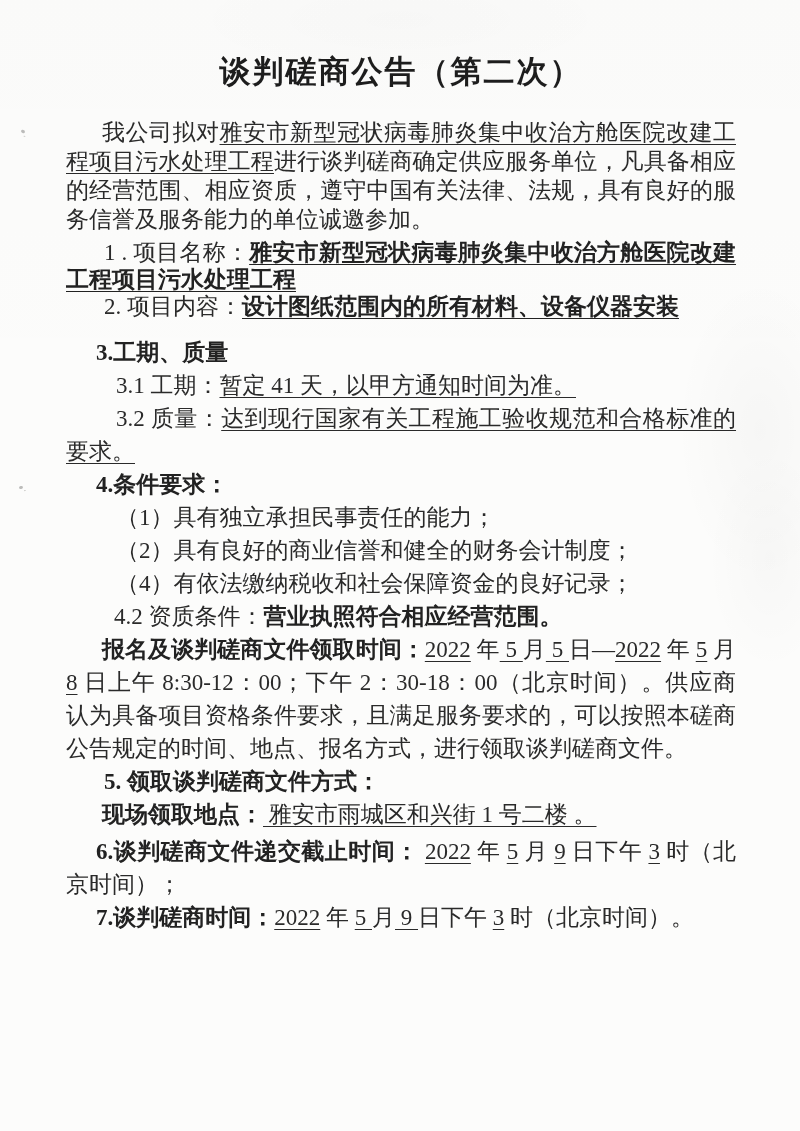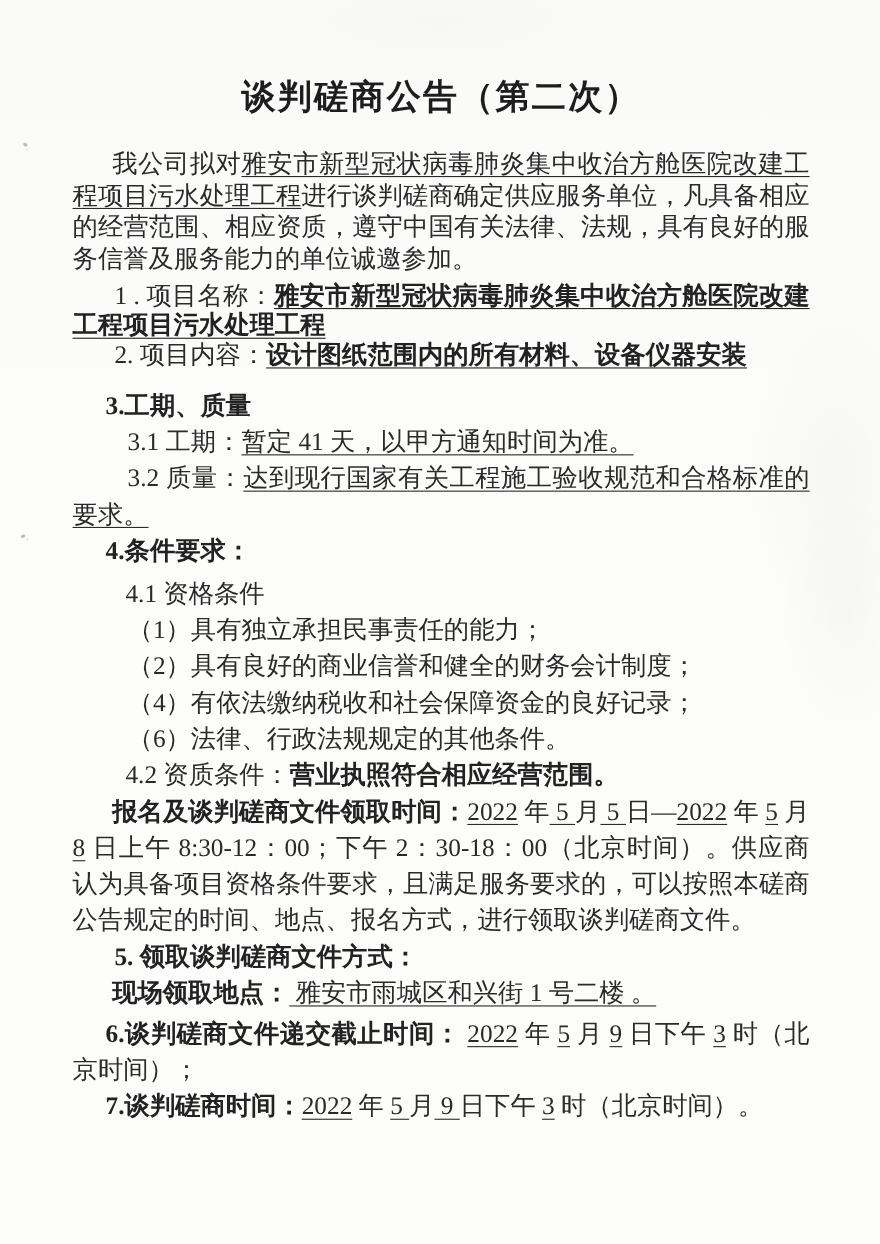--- a/index.html
+++ b/index.html
@@ -29,21 +29,21 @@
   .speck{
     position:absolute;width:4px;height:3px;border-radius:50%;
     background:#9a9a98;opacity:.65;
     box-shadow:3px 4px 0 -1px #b5b5b2;
   }
   .speck.s1{left:21px;top:130px;transform:rotate(20deg);}
   .speck.s2{left:19px;top:486px;transform:rotate(-15deg);}
 
   .content{
     position:absolute;
-    left:66px;top:58px;width:670px;
+    left:66px;top:42px;width:670px;
   }
   h1.doc-title{
     margin:0 0 26px 0;
     padding-top:10px;
     font-size:31px;
     line-height:40px;
     font-weight:700;
     letter-spacing:2px;
     text-align:center;
     color:#1d1d1d;
@@ -91,25 +91,23 @@
     <h1 class="doc-title" data-name="page-title">谈判磋商公告（第二次）</h1>
 
     <div data-name="document-body">
         <p class="para" data-name="intro-paragraph"><span data-name="text-run">我公司拟对</span><span class="u" data-name="text-run">雅安市新型冠状病毒肺炎集中收治方舱医院改建工程项目污水处理工程</span><span data-name="text-run">进行谈判磋商确定供应服务单位，凡具备相应的经营范围、相应资质，遵守中国有关法律、法规，具有良好的服务信誉及服务能力的单位诚邀参加。</span></p>
         <p class="para" data-name="item-1-project-name"><span data-name="text-run">1 . 项目名称：</span><span class="b u" data-name="text-run">雅安市新型冠状病毒肺炎集中收治方舱医院改建工程项目污水处理工程</span></p>
         <p class="para" data-name="item-2-project-content"><span data-name="text-run">2. 项目内容：</span><span class="b u" data-name="text-run">设计图纸范围内的所有材料、设备仪器安装</span></p>
         <p class="para" data-name="section-3-heading"><span class="b" data-name="text-run">3.工期、质量</span></p>
         <p class="para" data-name="item-3-1-duration"><span data-name="text-run">3.1 工期：</span><span class="u" data-name="text-run">暂定 41 天，以甲方通知时间为准。 </span></p>
         <p class="para" data-name="item-3-2-quality"><span data-name="text-run">3.2 质量：</span><span class="u" data-name="text-run">达到现行国家有关工程施工验收规范和合格标准的要求。</span></p>
         <p class="para" data-name="section-4-heading"><span class="b" data-name="text-run">4.条件要求：</span></p>
-        <p class="para" data-name="item-4-1-heading"><span data-name="text-run">4.1 资格条件</span></p>
         <p class="para" data-name="condition-1"><span data-name="text-run">（1）具有独立承担民事责任的能力；</span></p>
         <p class="para" data-name="condition-2"><span data-name="text-run">（2）具有良好的商业信誉和健全的财务会计制度；</span></p>
         <p class="para" data-name="condition-4"><span data-name="text-run">（4）有依法缴纳税收和社会保障资金的良好记录；</span></p>
-        <p class="para" data-name="condition-6"><span data-name="text-run">（6）法律、行政法规规定的其他条件。</span></p>
         <p class="para" data-name="item-4-2-qualification"><span data-name="text-run">4.2 资质条件：</span><span class="b" data-name="text-run">营业执照符合相应经营范围。</span></p>
         <p class="para" data-name="registration-time-paragraph"><span class="b" data-name="text-run">报名及谈判磋商文件领取时间：</span><span class="u" data-name="text-run">2022</span><span data-name="text-run"> 年</span><span class="u" data-name="text-run"> 5 </span><span data-name="text-run">月</span><span class="u" data-name="text-run"> 5 </span><span data-name="text-run">日—</span><span class="u" data-name="text-run">2022</span><span data-name="text-run"> 年 </span><span class="u" data-name="text-run">5</span><span data-name="text-run"> 月 </span><span class="u" data-name="text-run">8</span><span data-name="text-run"> 日上午 8:30-12：00；下午 2：30-18：00（北京时间）。供应商认为具备项目资格条件要求，且满足服务要求的，可以按照本磋商公告规定的时间、地点、报名方式，进行领取谈判磋商文件。</span></p>
         <p class="para" data-name="section-5-heading"><span class="b" data-name="text-run">5.  领取谈判磋商文件方式：</span></p>
         <p class="para" data-name="onsite-pickup-location"><span class="b" data-name="text-run">现场领取地点：</span><span class="u" data-name="text-run"> 雅安市雨城区和兴街 1 号二楼 。</span></p>
         <p class="para" data-name="item-6-deadline"><span class="b" data-name="text-run">6.谈判磋商文件递交截止时间：</span><span data-name="text-run">  </span><span class="u" data-name="text-run">2022</span><span data-name="text-run"> 年 </span><span class="u" data-name="text-run">5</span><span data-name="text-run"> 月 </span><span class="u" data-name="text-run">9</span><span data-name="text-run"> 日下午 </span><span class="u" data-name="text-run">3</span><span data-name="text-run"> 时（北京时间）；</span></p>
         <p class="para" data-name="item-7-time"><span class="b" data-name="text-run">7.谈判磋商时间：</span><span class="u" data-name="text-run">2022</span><span data-name="text-run"> 年 </span><span class="u" data-name="text-run"> 5 </span><span data-name="text-run">月</span><span class="u" data-name="text-run"> 9 </span><span data-name="text-run">日下午 </span><span class="u" data-name="text-run">3</span><span data-name="text-run"> 时（北京时间）。</span></p>
       </div>
   </div>
 </div>
 

